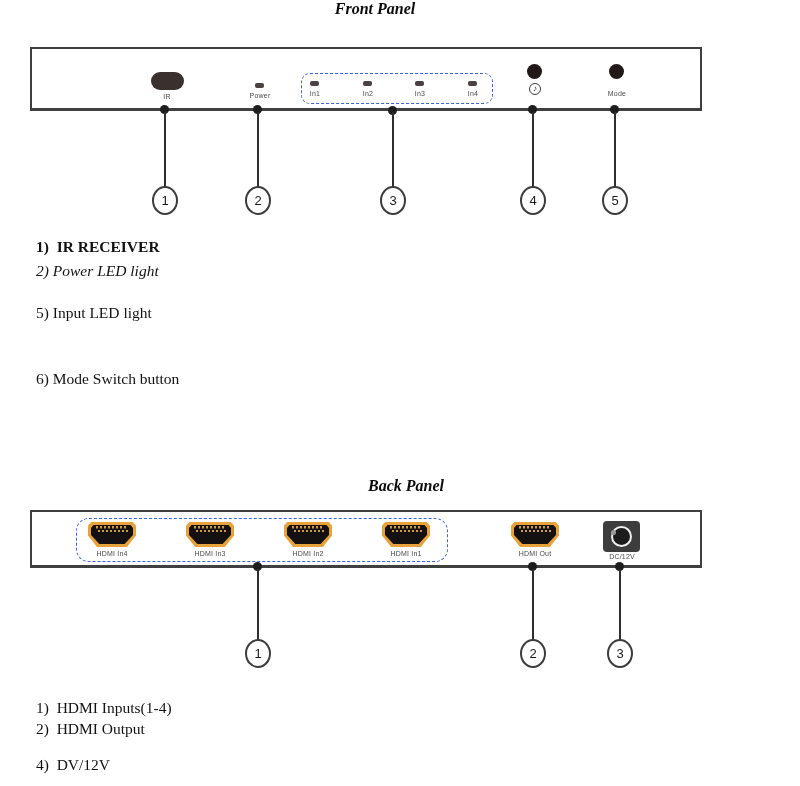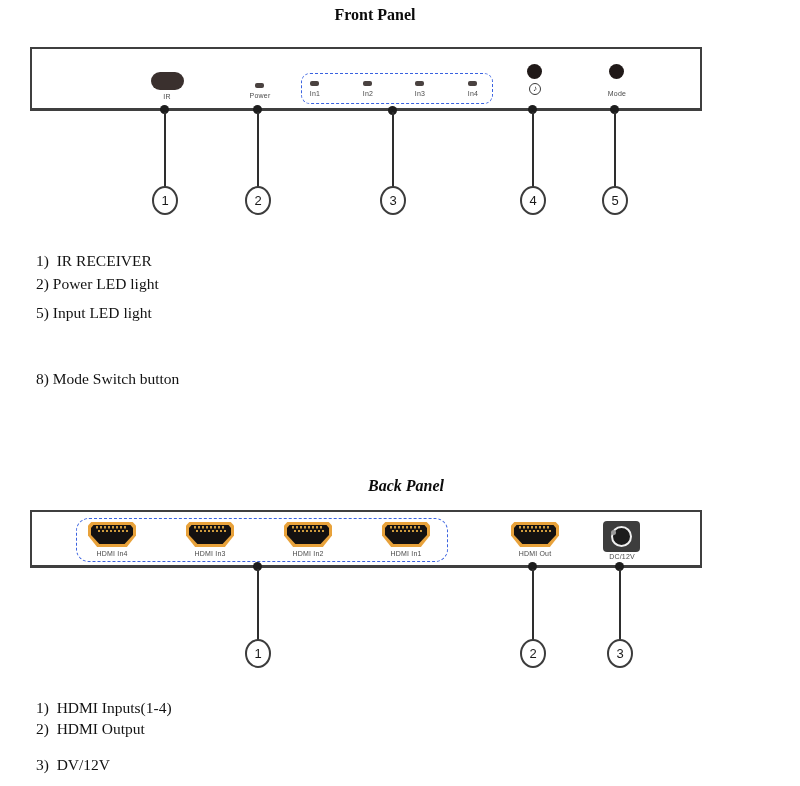--- a/index.html
+++ b/index.html
@@ -70,21 +70,21 @@
     position:absolute; left:8px; top:5px; width:21px; height:21px; border-radius:50%;
     border:2.5px solid #efefef; background:#1c1c1c;
   }
   .dc-pin { position:absolute; left:8px; top:9px; width:5px; height:5px; border-radius:50%; background:#9a9a9a; }
 </style>
 </head>
 <body>
 
 <div class="page">
 
-  <div class="section-title" style="left:0; top:6px; width:750px;">Front Panel</div>
+  <div class="section-title" style="left:0; top:0; width:750px;font-style:italic;">Front Panel</div>
 
   <div class="panel" style="top:47px; height:64px;">
 
     <div style="position:absolute; left:119px; top:23px; width:33px; height:18px; background:#3a302e; border-radius:9px;"></div>
     <div class="tiny-label" style="left:110px; top:44px;">IR</div>
 
     <div class="led" style="left:223px; top:34px;"></div>
     <div class="tiny-label" style="left:203px; top:43px;">Power</div>
 
     <div class="dashed-box" style="left:269px; top:24px; width:192px; height:31px;"></div>
@@ -119,24 +119,24 @@
   <div class="callout-line" style="left:392px; top:112px; height:75px;"></div>
   <div class="callout-line" style="left:532px; top:112px; height:75px;"></div>
   <div class="callout-line" style="left:614px; top:112px; height:75px;"></div>
 
   <div class="callout-circle" style="left:152px; top:186px;">1</div>
   <div class="callout-circle" style="left:245px; top:186px;">2</div>
   <div class="callout-circle" style="left:380px; top:186px;">3</div>
   <div class="callout-circle" style="left:520px; top:186px;">4</div>
   <div class="callout-circle" style="left:602px; top:186px;">5</div>
 
-  <div class="desc-item" style="top:252px;">1)  IR RECEIVER</div>
-  <div class="desc-item" style="top:275px;">2) Power LED light</div>
+  <div class="desc-item" style="top:238px;font-weight:bold;">1)  IR RECEIVER</div>
+  <div class="desc-item" style="top:262px;font-style:italic;">2) Power LED light</div>
   <div class="desc-item" style="top:304px;">5) Input LED light</div>
-  <div class="desc-item" style="top:370px;">8) Mode Switch button</div>
+  <div class="desc-item" style="top:370px;">6) Mode Switch button</div>
 
   <div class="section-title" style="left:8px; top:477px; width:796px;font-style:italic;">Back Panel</div>
 
   <div class="panel" style="top:510px; height:58px;">
 
     <div class="dashed-box" style="left:44px; top:6px; width:372px; height:44px; border-radius:13px;"></div>
 
     <div class="hdmi" style="left:56px; top:10px;">
       <div class="shell"></div>
       <div class="inner"></div>
@@ -186,15 +186,15 @@
   <div class="callout-line" style="left:257px; top:569px; height:71px;"></div>
   <div class="callout-line" style="left:532px; top:569px; height:71px;"></div>
   <div class="callout-line" style="left:619px; top:569px; height:71px;"></div>
 
   <div class="callout-circle" style="left:245px; top:639px;">1</div>
   <div class="callout-circle" style="left:520px; top:639px;">2</div>
   <div class="callout-circle" style="left:607px; top:639px;">3</div>
 
   <div class="desc-item" style="top:699px;">1)  HDMI Inputs(1-4)</div>
   <div class="desc-item" style="top:720px;">2)  HDMI Output</div>
-  <div class="desc-item" style="top:756px;">3)  DV/12V</div>
+  <div class="desc-item" style="top:756px;">4)  DV/12V</div>
 
 </div>
 
 </body></html>

